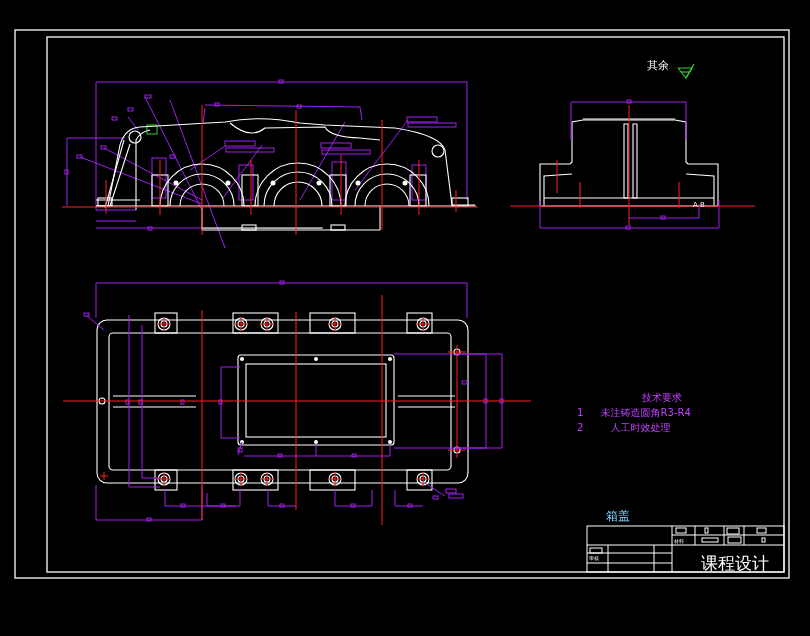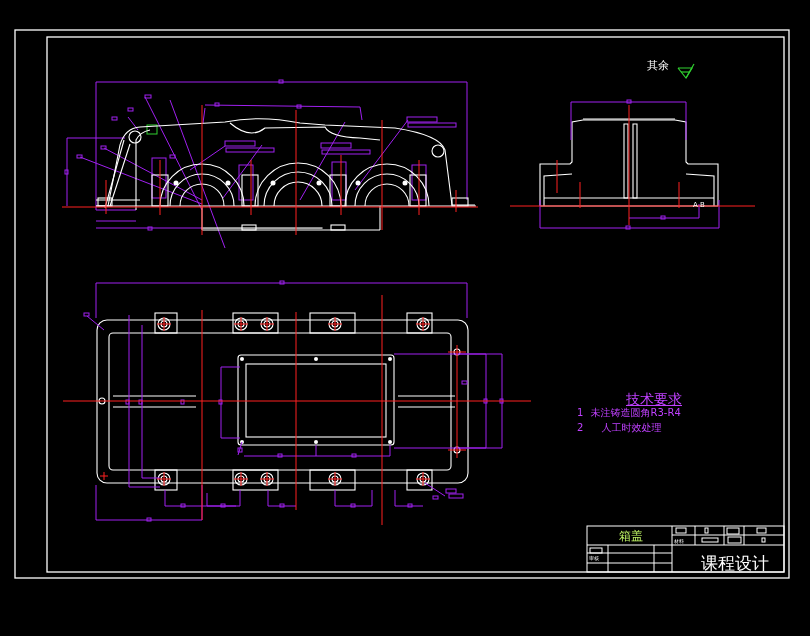--- a/index.html
+++ b/index.html
@@ -1,23 +1,23 @@
 <!DOCTYPE html>
 <html><head>
 <meta charset="utf-8">
 <style>
   html, body { margin:0; padding:0; background:#000; }
   body { width:810px; height:636px; overflow:hidden; position:relative; font-family:"DejaVu Sans", sans-serif; }
   #canvas { position:absolute; left:0; top:0; width:810px; height:636px; }
   .lbl { position:absolute; white-space:nowrap; }
-  .title-name { left:606px; top:528px; width:50px; text-align:center; font-size:12px; color:#bef264; }
+  .title-name { left:606px; top:508px; width:50px; font-size:12px; color:#7dd3fc; }
   .course { left:690px; top:552px; width:90px; text-align:center; font-size:17px; color:#fff; }
   .tiny { font-size:5px; color:#fff; }
   .roughness { left:647px; top:58px; font-size:11px; color:#fff; }
-  .tech-title { left:626px; top:391px; font-size:14px; color:#c040ff;text-decoration:underline; }
+  .tech-title { left:642px; top:391px; font-size:10px; color:#c040ff; }
   .tech-item { font-size:10px; color:#c040ff; }
 </style>
 </head>
 <body>
 
 <svg id="canvas" width="810" height="636" viewBox="0 0 810 636" xmlns="http://www.w3.org/2000/svg">
 
   <g fill="none" stroke="#ffffff" stroke-width="1.3">
     <rect x="15" y="30" width="774" height="548"></rect>
     <rect x="47" y="37" width="737" height="535"></rect>
@@ -313,25 +313,25 @@
     <rect x="590" y="548" width="12" height="5"></rect>
   </g>
 </svg>
 
 <div class="lbl roughness">其余</div>
 
 <div>
   <div class="lbl tech-title">技术要求</div>
   <div class="lbl tech-item" style="left:577px; top:406px;">
     <span>1</span>
-    <span style="margin-left:4px;">未注铸造圆角R3-R4</span>
+    <span style="margin-left:14px;">未注铸造圆角R3-R4</span>
   </div>
   <div class="lbl tech-item" style="left:577px; top:421px;">
     <span>2</span>
-    <span style="margin-left:15px;">人工时效处理</span>
+    <span style="margin-left:24px;">人工时效处理</span>
   </div>
 </div>
 
 <div>
   <div class="lbl title-name">箱盖</div>
   <div class="lbl tiny" style="left:674px; top:538px;">材料</div>
   <div class="lbl tiny" style="left:589px; top:555px;">审核</div>
   <div class="lbl course">课程设计</div>
 </div>
 

